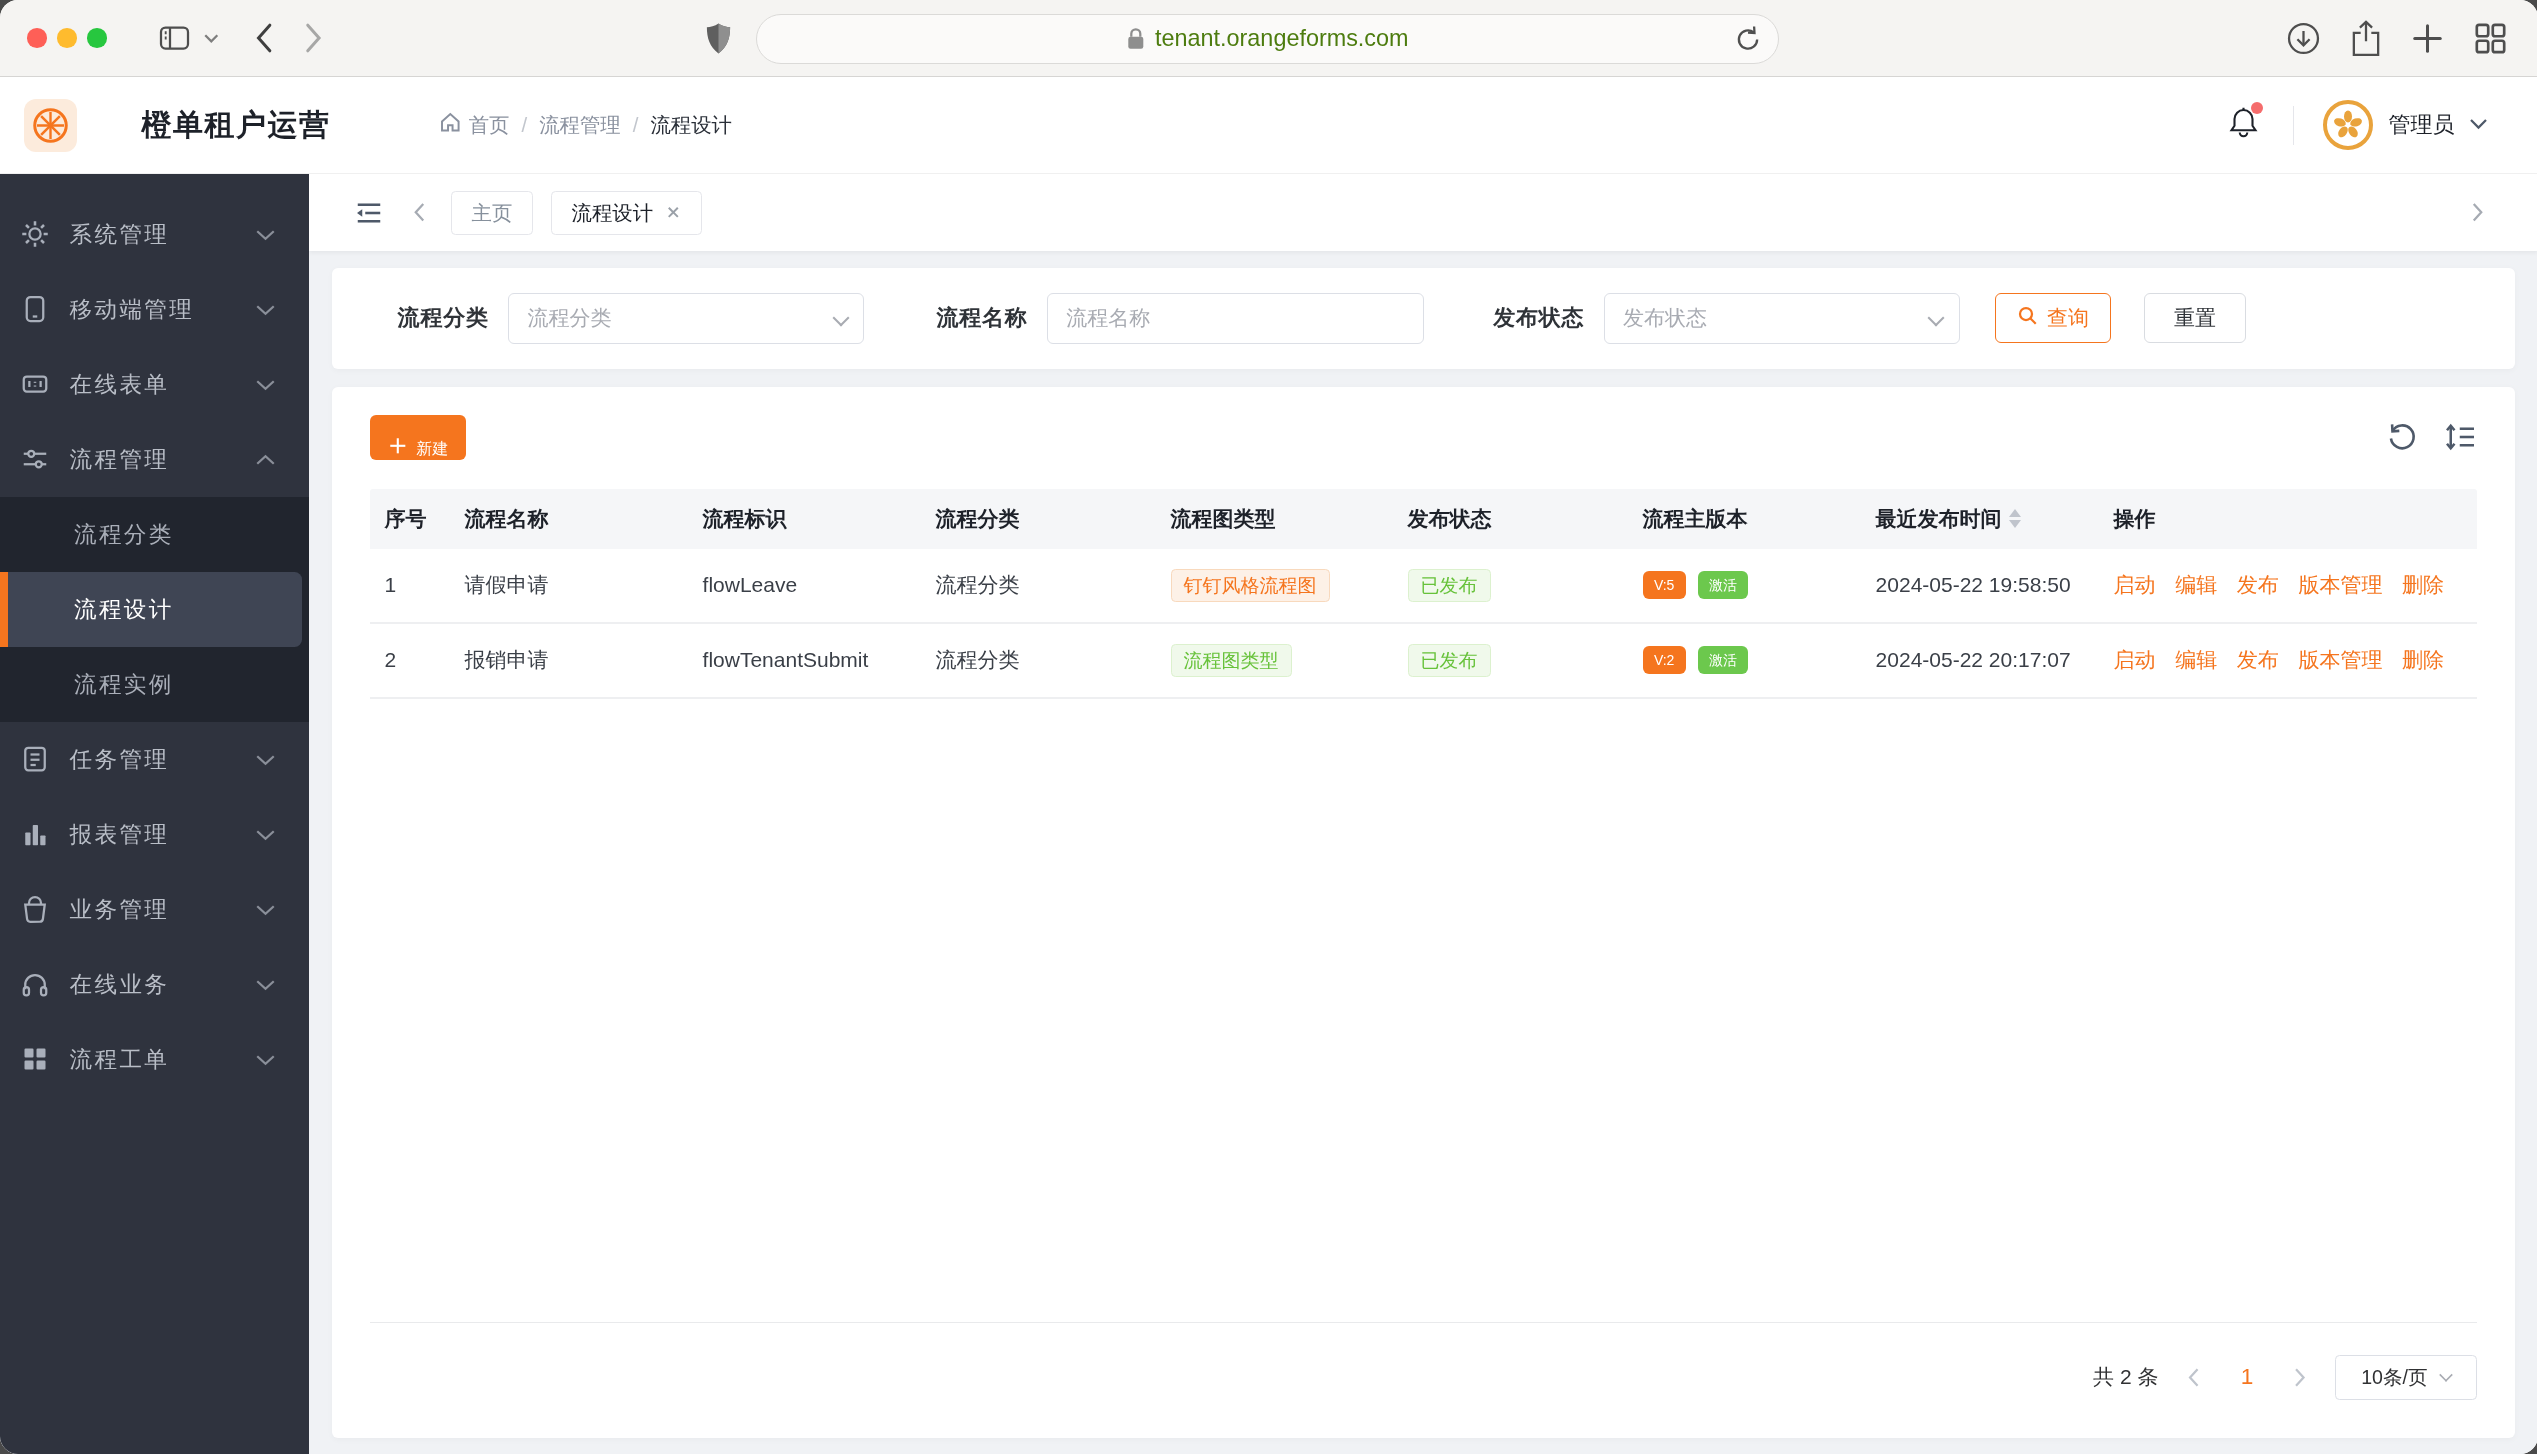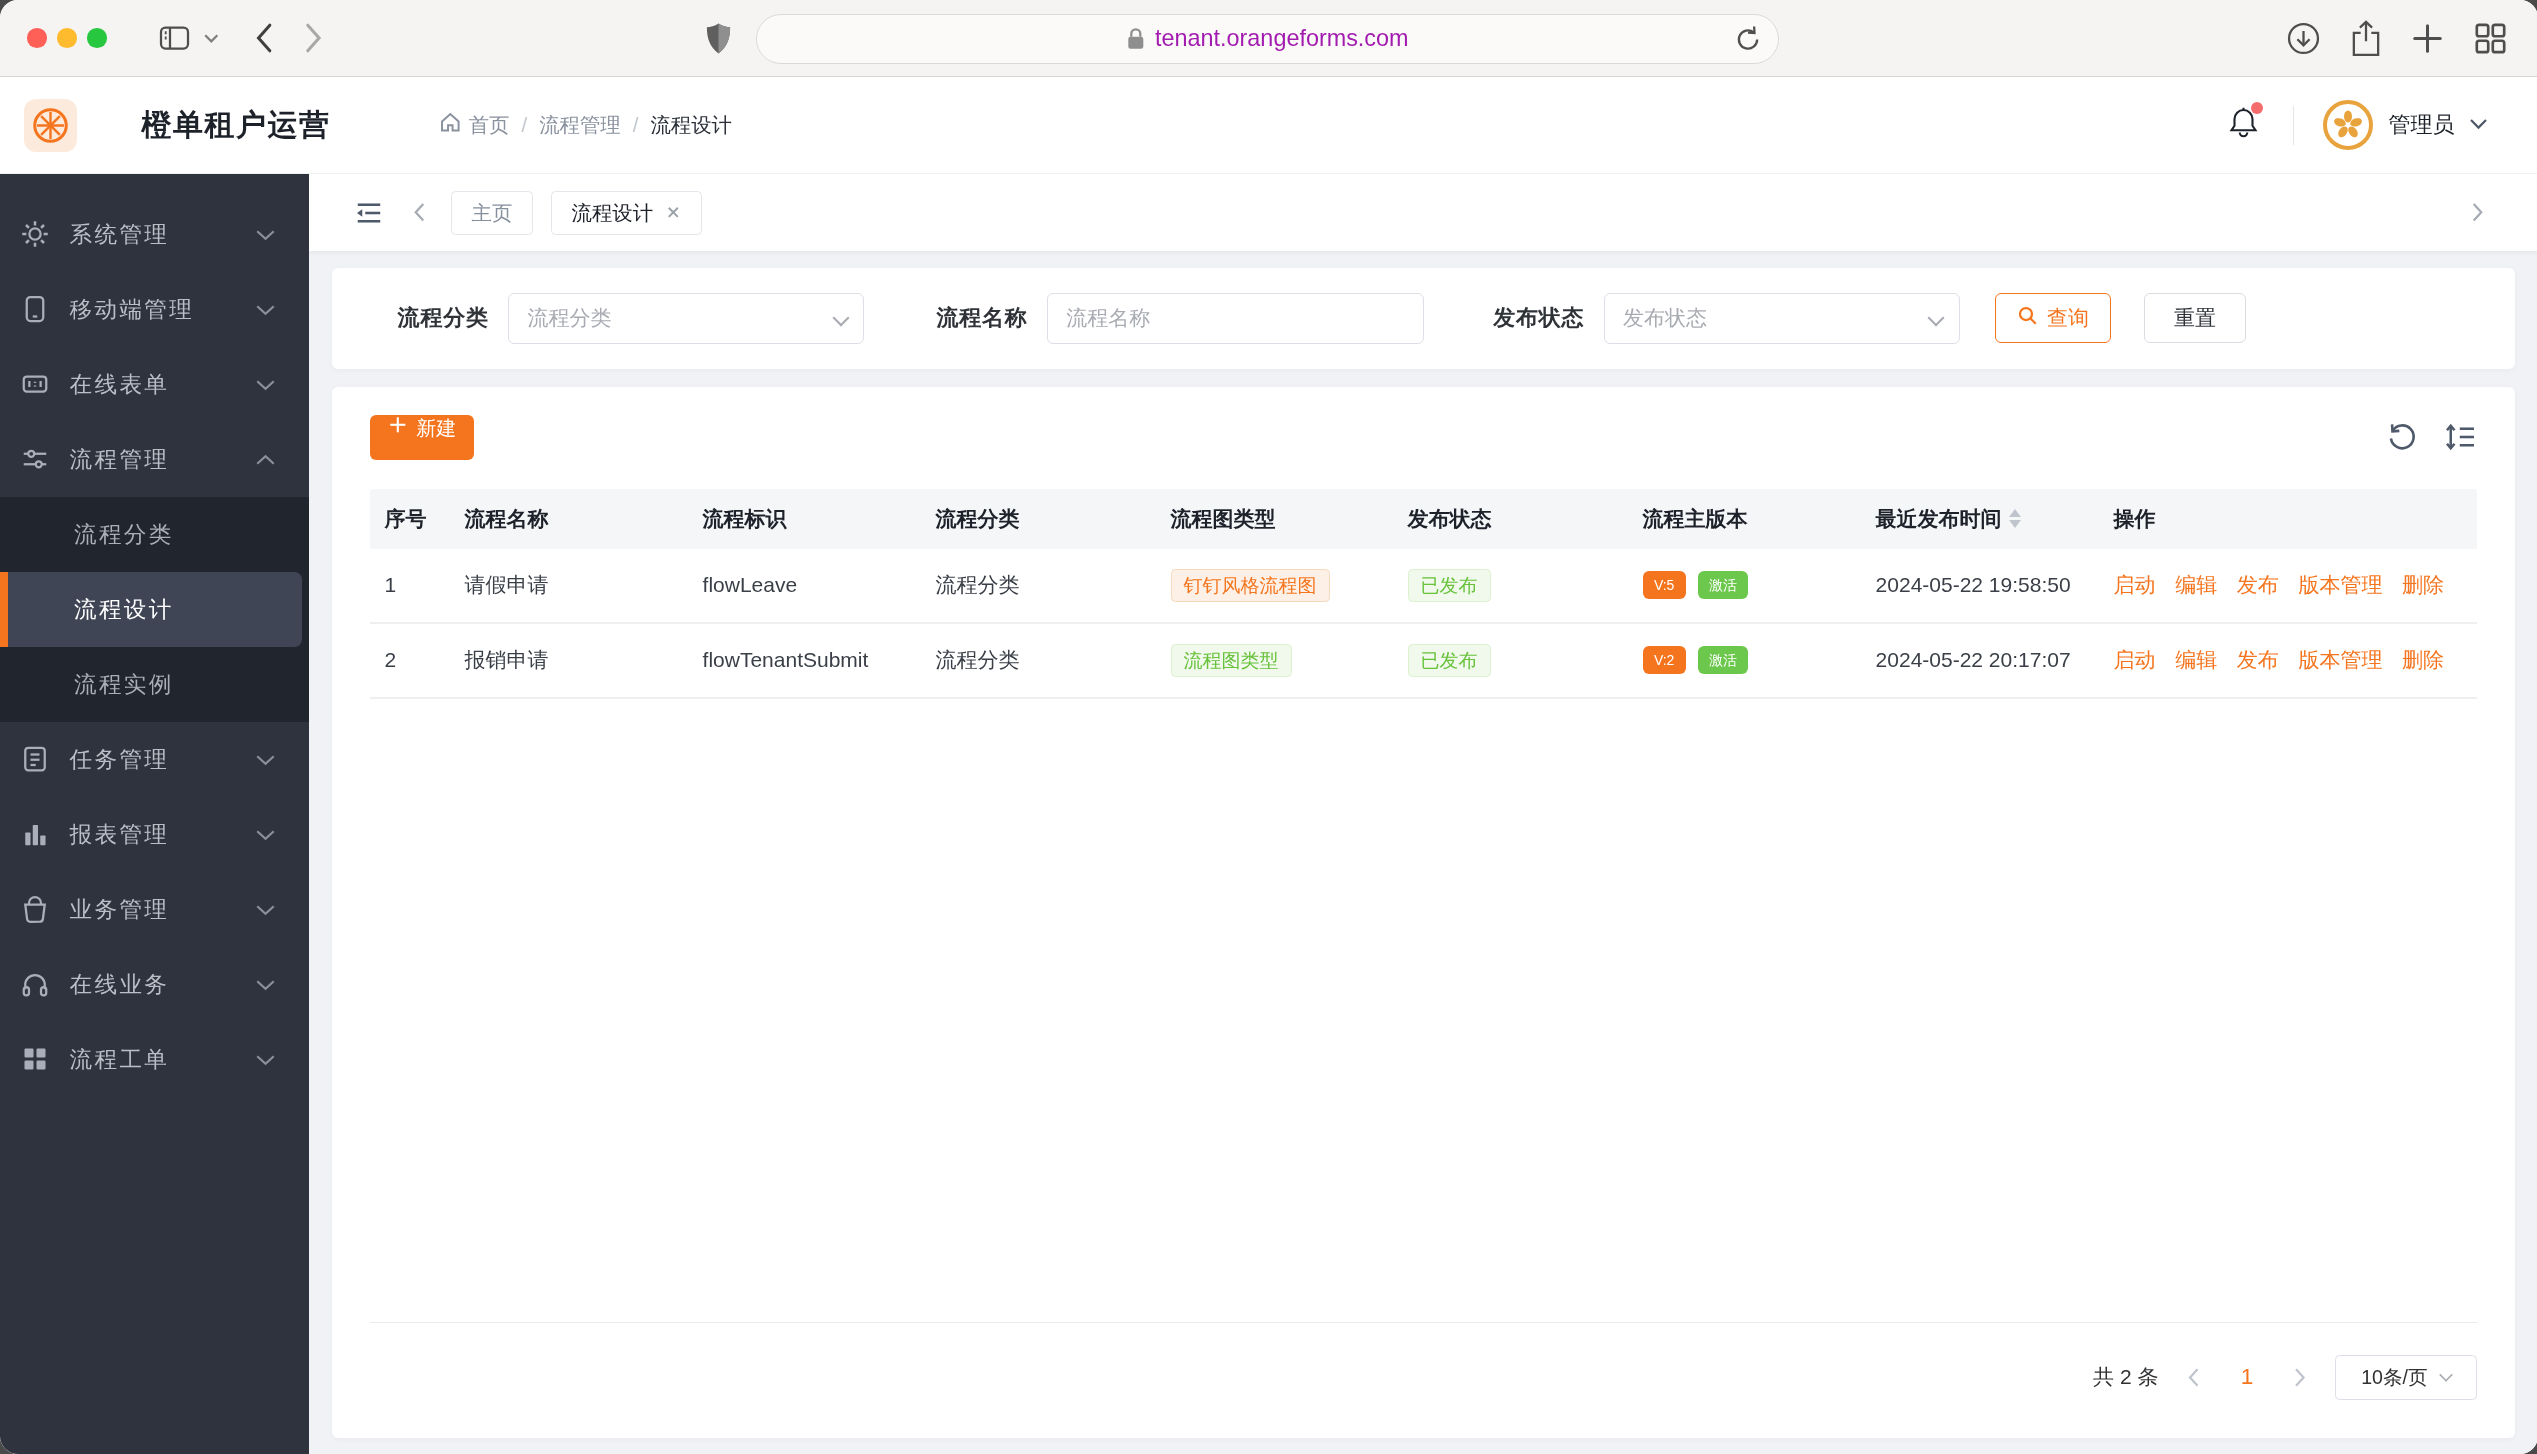--- a/index.html
+++ b/index.html
@@ -10,21 +10,21 @@
   .chrome { height:77px; background:#f5f4f2; border-bottom:0.8px solid #d6d5d3; display:flex; align-items:center; position:relative; }
   .traffic { display:flex; gap:10.6px; margin-left:27px; }
   .traffic i { width:19.6px; height:19.6px; border-radius:50%; display:block; }
   .t-close{background:#fe5f57}.t-min{background:#febb2e}.t-zoom{background:#27c73f}
   .chrome-ic { color:#4e4e4e; display:flex; align-items:center; justify-content:center; }
   .chrome-ic svg { display:block; }
   .ic-sidebar{ margin-left:50px; } .ic-chevtiny{ margin-left:10.6px; color:#7e7e7e;}
   .ic-back{ margin-left:35px; color:#3f3f3f; } .ic-fwd{ margin-left:30px; color:#a7a7a6; }
   .ic-shield{ position:absolute; left:705px; top:22px; }
   .urlbar { position:absolute; left:756px; top:13.6px; width:1023px; height:50px; background:#fbfaf9; border:1.5px solid #dbdad8; border-radius:25px; display:flex; align-items:center; justify-content:center; gap:9px; }
-  .urlbar .host { font-size:23.4px; color:#a21caf; }
+  .urlbar .host { font-size:23.4px; color:#4d7c0f; }
   .ic-lock{ color:#8e8e8e; } .ic-reload{ position:absolute; right:16.6px; top:10.6px; color:#4f4f4f; }
   .chrome-right { position:absolute; right:0; top:0; height:77px; display:flex; align-items:center; gap:29px; padding-right:30px; color:#4e4e4e; }
 
   
   .appbar { height:97px; background:#fff; display:flex; align-items:center; position:relative; border-bottom:0.8px solid #f0f0f0;gap:48px; }
   .logo { width:53px; height:53px; border-radius:12px; background:#fcebdc; margin-left:24px; display:flex; align-items:center; justify-content:center; }
   .app-title { font-size:30px; font-weight:700; color:#1d2129; margin-left:16.6px; letter-spacing:1.5px; }
   .crumbs { display:flex; align-items:center; gap:12px; margin-left:60px; font-size:20.4px; color:#8a919f; }
   .crumbs .sep { color:#c2c6cd; } .crumbs .current { color:#2a2f38; }
   .crumb-link{ display:flex; align-items:center; gap:7.5px; color:#8a919f; }
@@ -69,21 +69,21 @@
   .sel-chev { position:absolute; right:16.6px; top:18px; width:12px; height:12px; border-right:2.3px solid #a8abb2; border-bottom:2.3px solid #a8abb2; transform:rotate(45deg); }
   .f-input { width:377px; height:51px; border:1.5px solid #dcdfe6; border-radius:6px; font-size:21px; padding:0 18px; color:#303133; outline:none; background:#fff; }
   .f-input::placeholder { color:#a8abb2; }
   .gap1{ width:72px; } .gap2{ width:69px; }
   .btn-search { margin-left:35px; height:50px; padding:0 21px; border:1.5px solid #f5751e; border-radius:6px; background:#fff; color:#f5751e; font-size:21px; display:flex; align-items:center; gap:9px; cursor:pointer; }
   .btn-reset { margin-left:33px; height:50px; padding:0 29px; border:1.5px solid #d9dce1; border-radius:6px; background:#fff; color:#2f3338; font-size:21px; display:flex; align-items:center; cursor:pointer; }
 
   
   .main-panel { margin:18px 22.6px 17.3px; background:#fff; border-radius:6px; flex:1; padding:28px 38px 0; box-shadow:0 1.5px 6px rgba(0,0,0,.03); position:relative; display:flex; flex-direction:column; }
   .toolbar { display:flex; align-items:center; }
-  .btn-create { height:45px; background:#f5751e; border:none; border-radius:6px; color:#fff; font-size:20px; display:flex; align-items:flex-start; gap:9px; padding:0 18px; cursor:pointer; }
+  .btn-create { height:45px; background:#f5751e; border:none; border-radius:6px; color:#fff; font-size:16px; display:flex; align-items:flex-end; gap:9px; padding:0 18px; cursor:pointer; }
   .toolbar-right { margin-left:auto; display:flex; align-items:center; gap:26px; color:#4e5969; }
   .toolbar-right .tic { cursor:pointer; display:flex; }
 
   .table { margin-top:29px; }
   .trow { display:grid; grid-template-columns:80px 238px 233px 235px 237px 235px 233px 238px 1fr; align-items:center; }
   .thead { background:#f5f6f8; height:60px; font-size:21px; font-weight:700; color:#1d2129; border-radius:3px 3px 0 0; }
   .thead > div, .tbody-row > div { padding-left:15px; display:flex; align-items:center; }
   .tbody-row { height:75px; font-size:21px; color:#3a3f47; border-bottom:2.3px solid #eeeff1; background:#fff; }
   .sort-carets { display:inline-flex; flex-direction:column; margin-left:7.5px; gap:2.3px; }
   .caret-up { width:0; height:0; border-left:6.8px solid transparent; border-right:6.8px solid transparent; border-bottom:8.3px solid #c0c4cc; }

